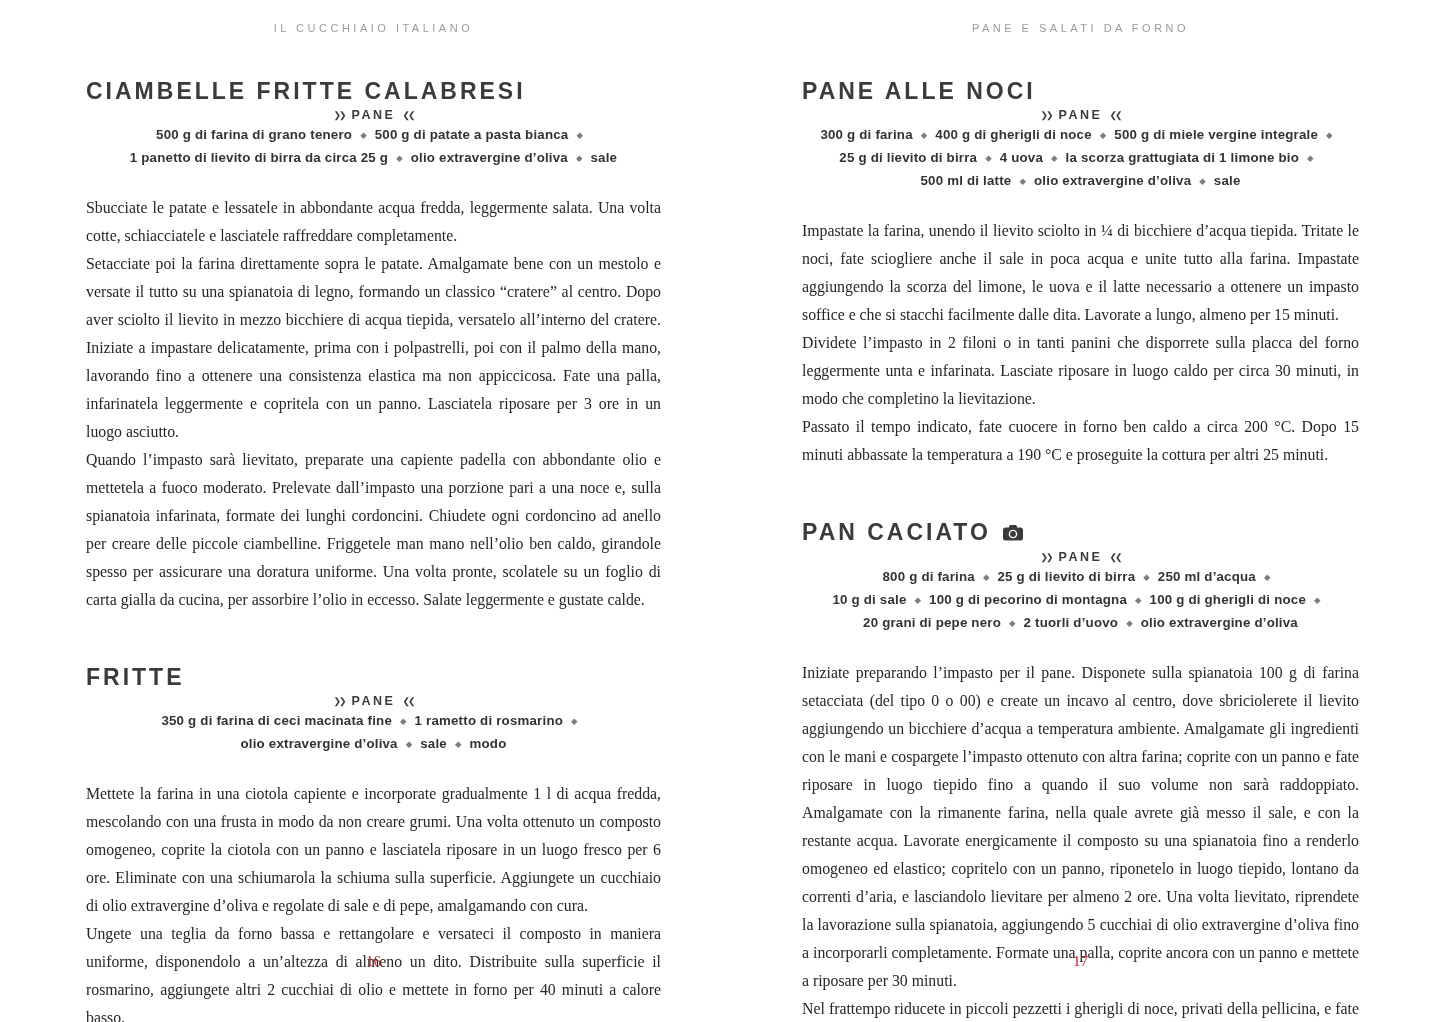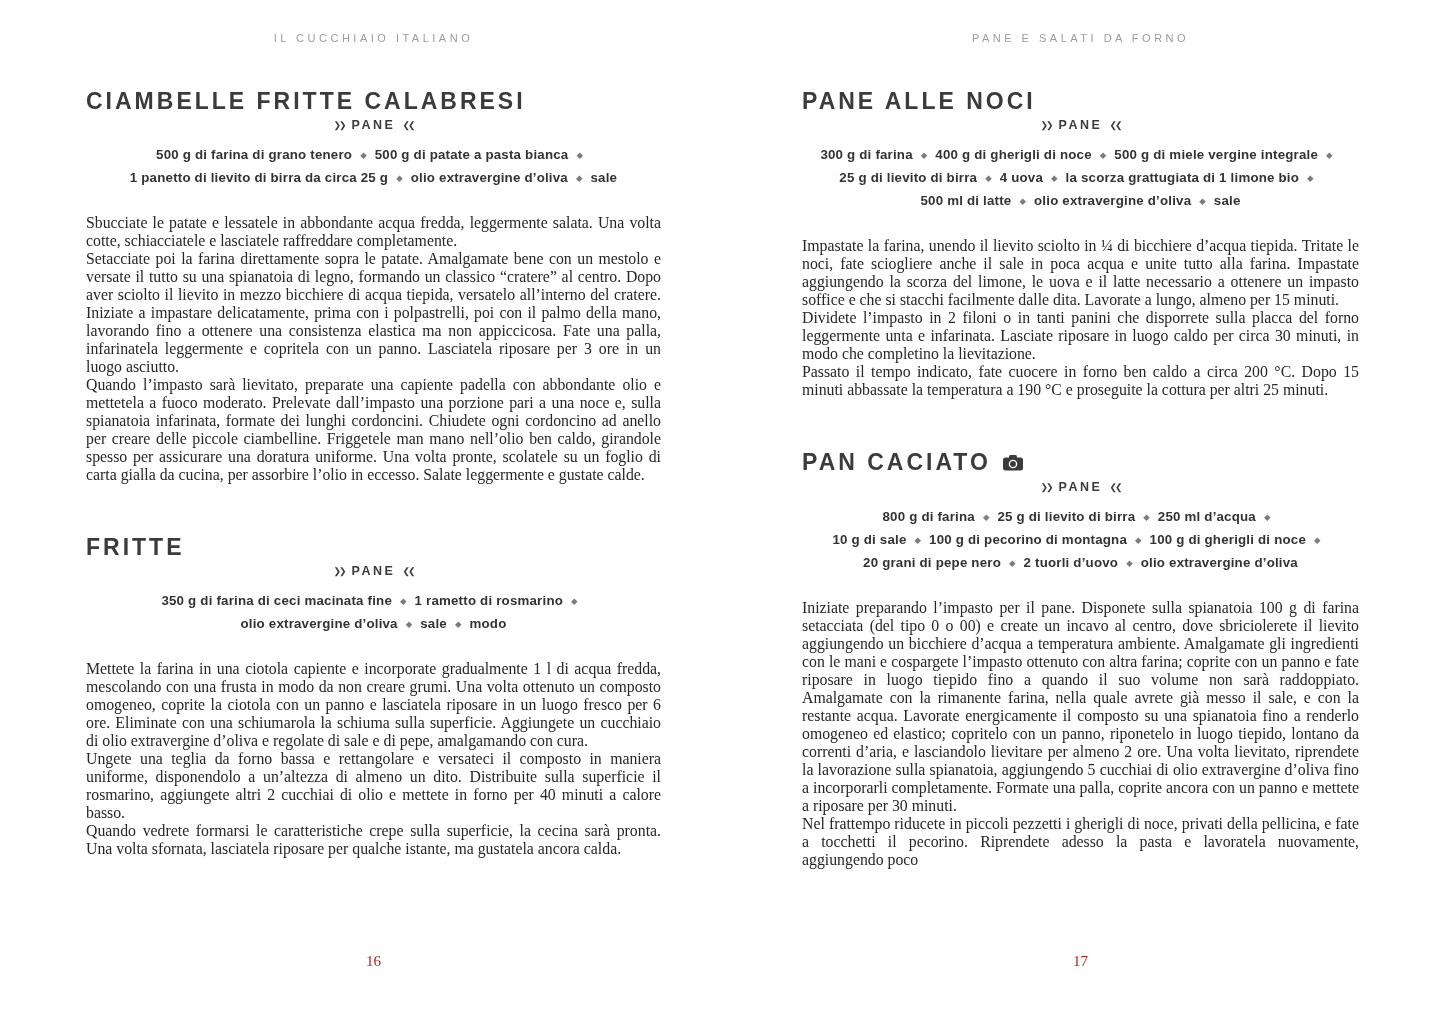--- a/index.html
+++ b/index.html
@@ -24,21 +24,21 @@
   .page-left  { left: 86px;  width: 575px; }
   .page-right { left: 802px; width: 557px; }
 
   .page-header {
     text-align: center;
     font-family: "Liberation Sans", sans-serif;
     font-weight: 400;
     font-size: 11px;
     letter-spacing: 3.5px;
     color: #9b9b9b;
-    padding-top: 32px;
+    padding-top: 22px;
   }
 
   .recipe { margin-top: 44px; }
   .recipe + .recipe { margin-top: 50px; }
 
   .recipe-title {
     font-family: "Liberation Sans", sans-serif;
     font-weight: 700;
     font-size: 23px;
     letter-spacing: 3px;
@@ -64,21 +64,21 @@
   }
   .tag-arrow {
     font-size: 9px;
     color: #3b3b3b;
     letter-spacing: -2px;
     position: relative;
     top: -1px;
   }
 
   .ingredients {
-    margin-top: 10px;
+    margin-top: 0;
     text-align: center;
     font-family: "Liberation Sans", sans-serif;
   }
   .ing-line { line-height: 21.5px; }
   .ing-item {
     font-size: 13.3px;
     font-weight: 700;
     color: #333333;
     letter-spacing: 0.2px;
   }
@@ -86,21 +86,21 @@
     font-size: 8.5px;
     color: #7d7d7d;
     margin: 0 8px;
     vertical-align: 1.5px;
   }
 
   .paragraphs {
     margin-top: 25px;
     text-align: justify;
     font-size: 15.8px;
-    line-height: 18px;
+    line-height: 28px;
     color: #262626;
   }
   .paragraphs p { margin: 0; }
 
   .page-number {
     position: absolute;
     bottom: 52px;
     left: 0;
     right: 0;
     text-align: center;

